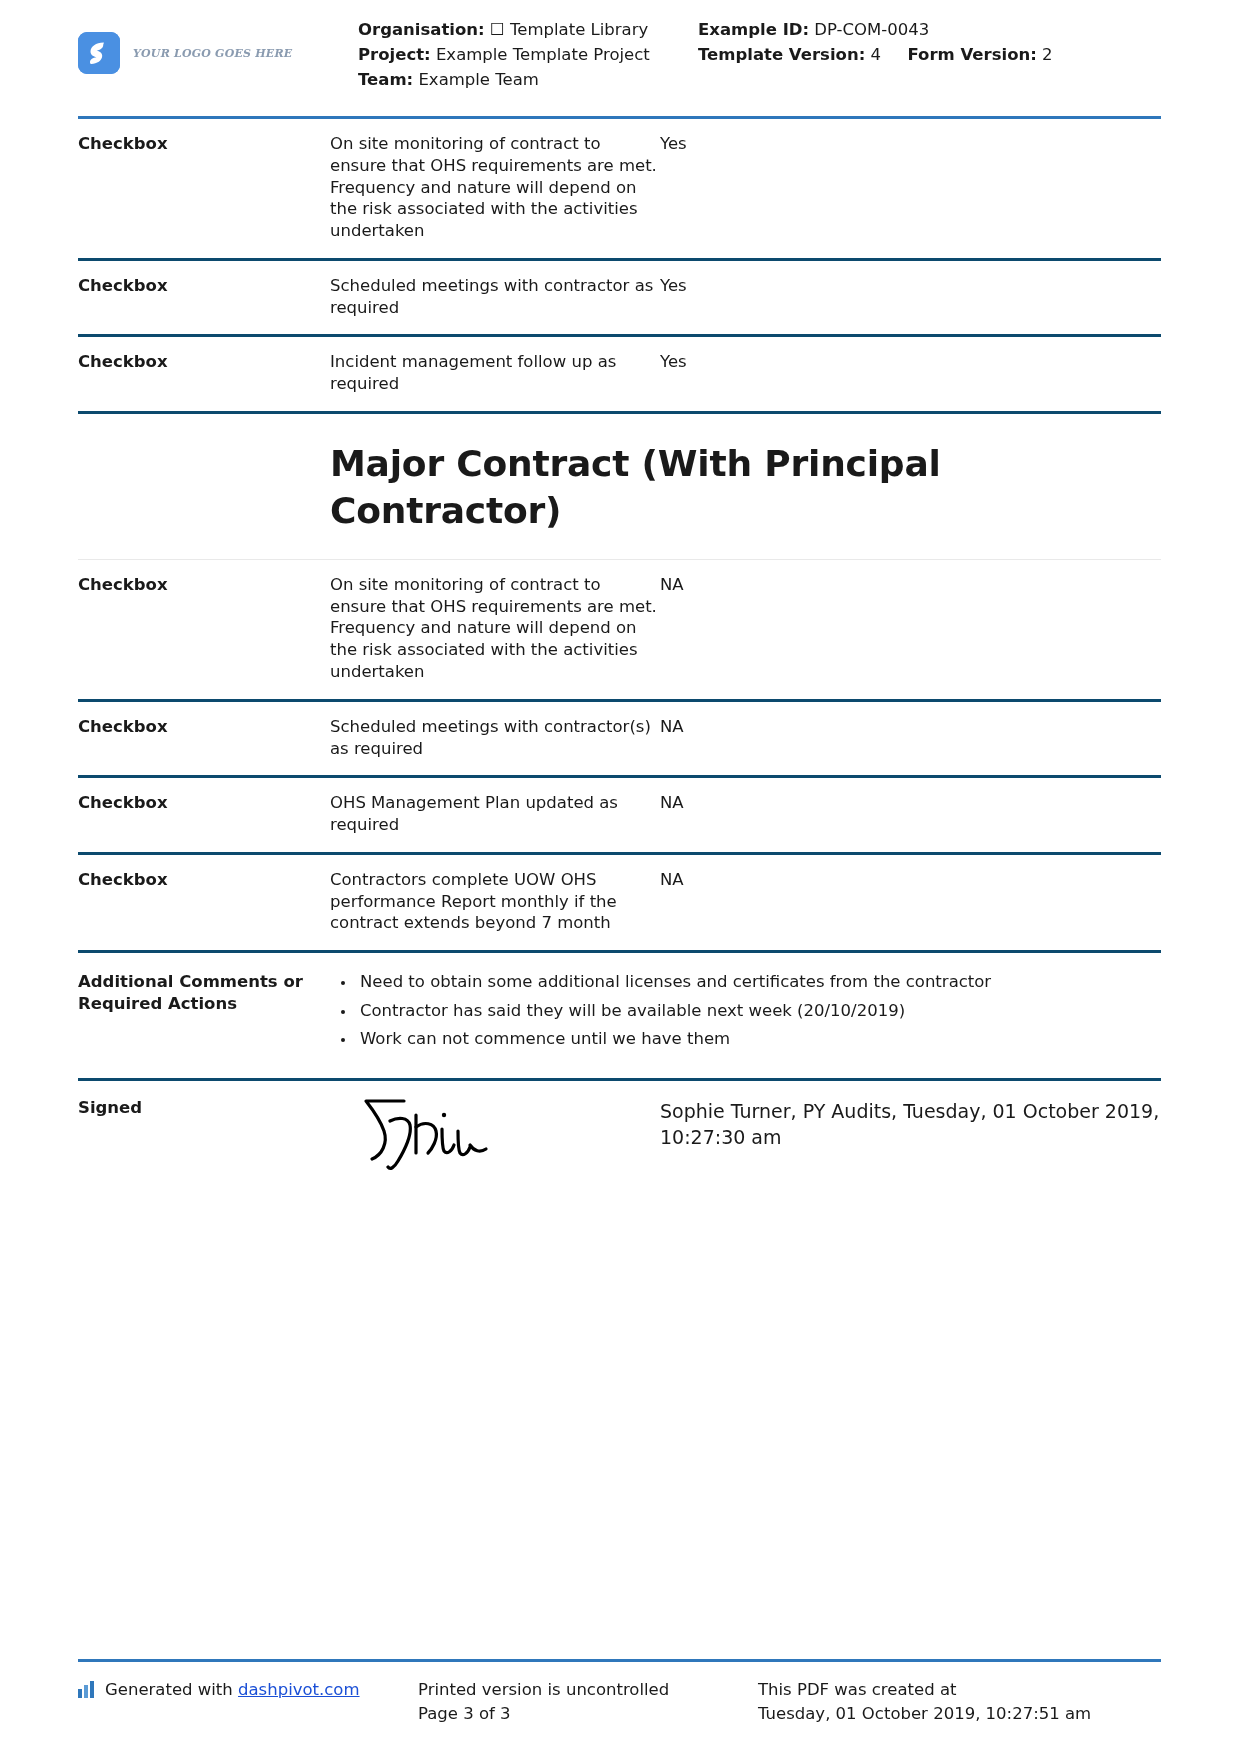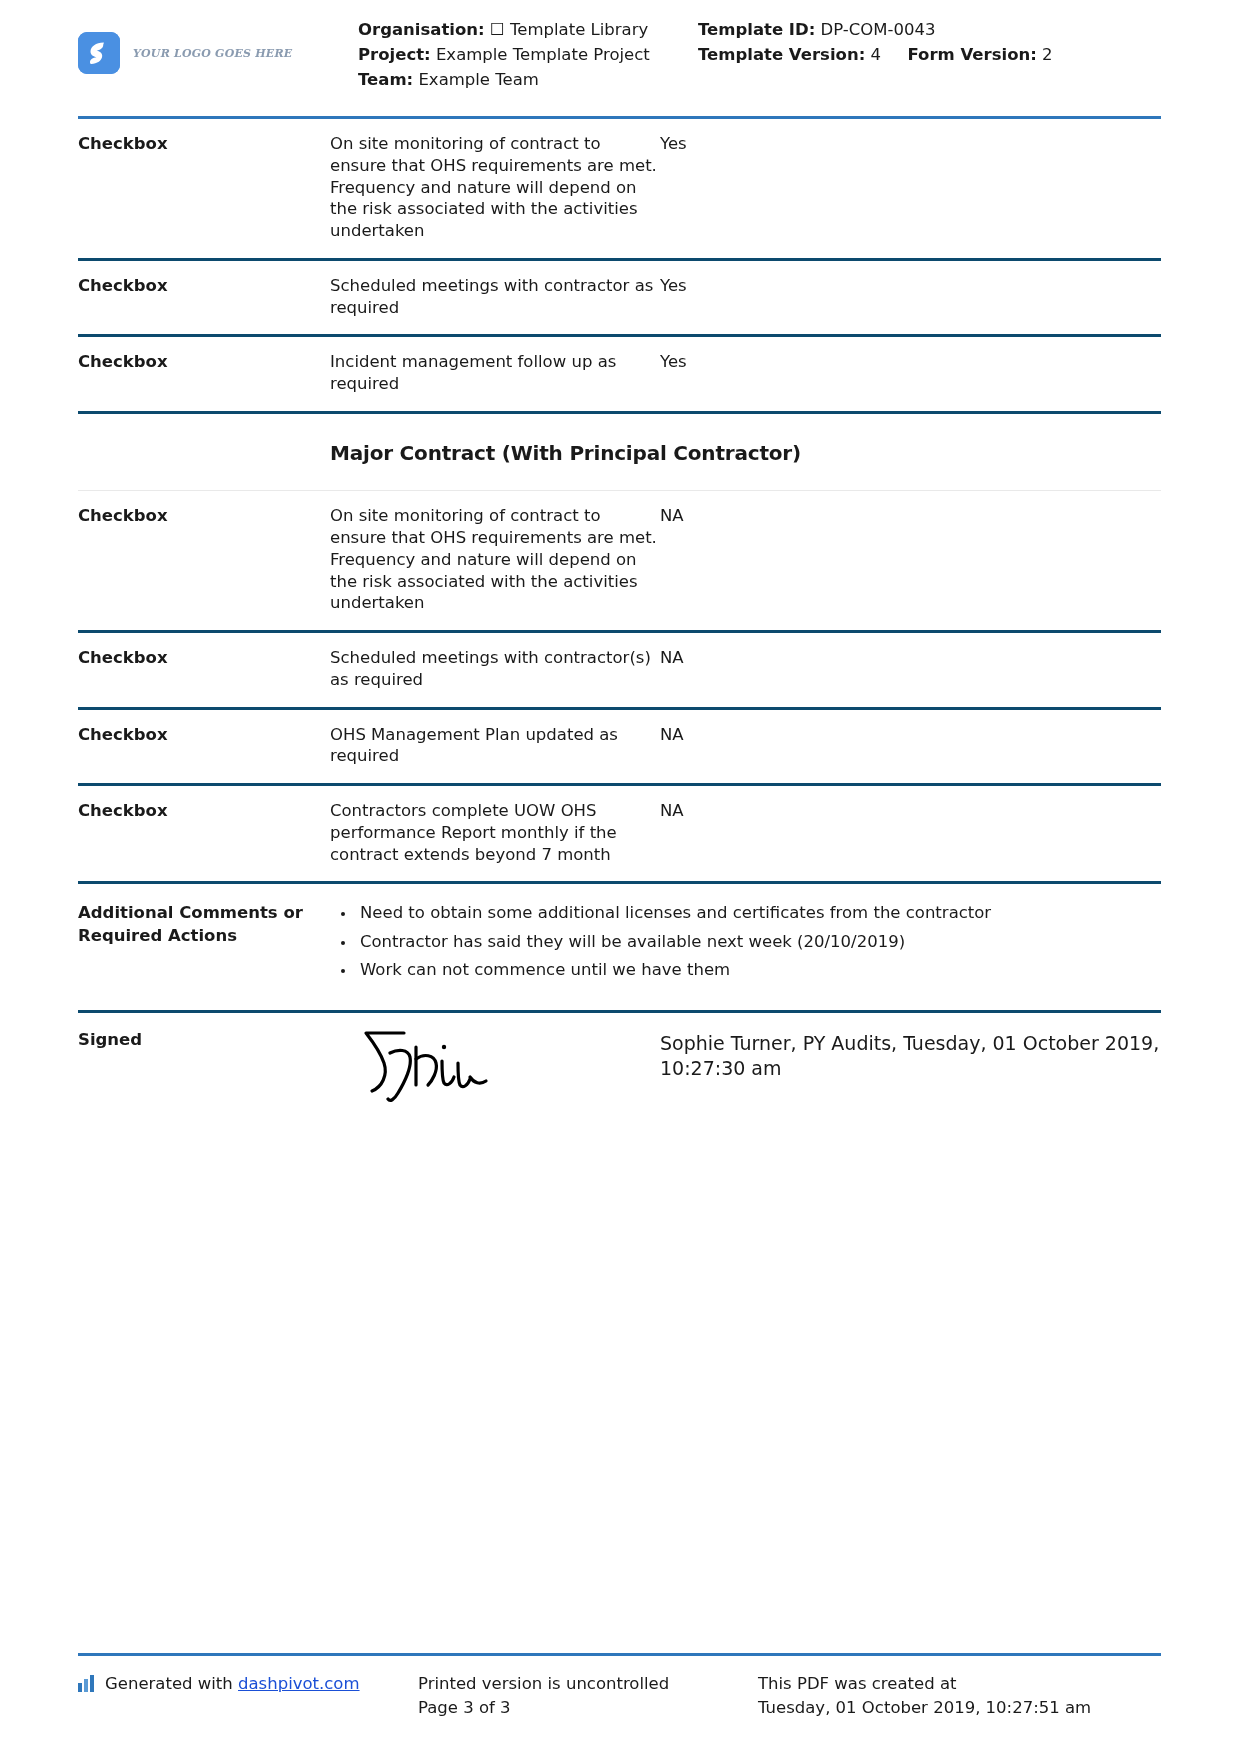--- a/index.html
+++ b/index.html
@@ -99,21 +99,21 @@
     font-size: 16.5px;
   }
   .cell-desc { }
   .cell-val { }
 
   .section-row td {
     border-bottom: 1px solid #e9e9e9;
     padding: 26px 0 24px 0;
   }
   .section-title {
-    font-size: 20px;
+    font-size: 36px;
     font-weight: bold;
     text-align: left;
     letter-spacing: -0.2px;
     padding-left: 0;
   }
 
   .comments-row td { padding-top: 18px; padding-bottom: 22px; }
   .comment-list {
     margin: 0;
     padding-left: 26px;
@@ -141,21 +141,21 @@
   .sig-meta {
     font-size: 19px;
     padding-top: 2px;
   }
 
   
   .footer {
     position: absolute;
     left: 78px;
     right: 78px;
-    bottom: 34px;
+    bottom: 28px;
   }
   .footer-rule {
     border-top: 3px solid #2f77bb;
     margin-bottom: 16px;
   }
   .footer-cols {
     display: flex;
     font-size: 16.5px;
     line-height: 1.45;
   }
@@ -195,21 +195,21 @@
         <span class="meta-value">Example Template Project</span>
       </div>
       <div class="meta-line">
         <span class="meta-label">Team:</span>
         <span class="meta-value">Example Team</span>
       </div>
     </div>
 
     <div class="meta-col right">
       <div class="meta-line">
-        <span class="meta-label">Template ID:</span>
+        <span class="meta-label">Example ID:</span>
         <span class="meta-value">DP-COM-0043</span>
       </div>
       <div class="meta-line">
         <span class="meta-label">Template Version:</span>
         <span class="meta-value">4</span>
         <span class="meta-sep"></span>
         <span class="meta-label">Form Version:</span>
         <span class="meta-value">2</span>
       </div>
     </div>

